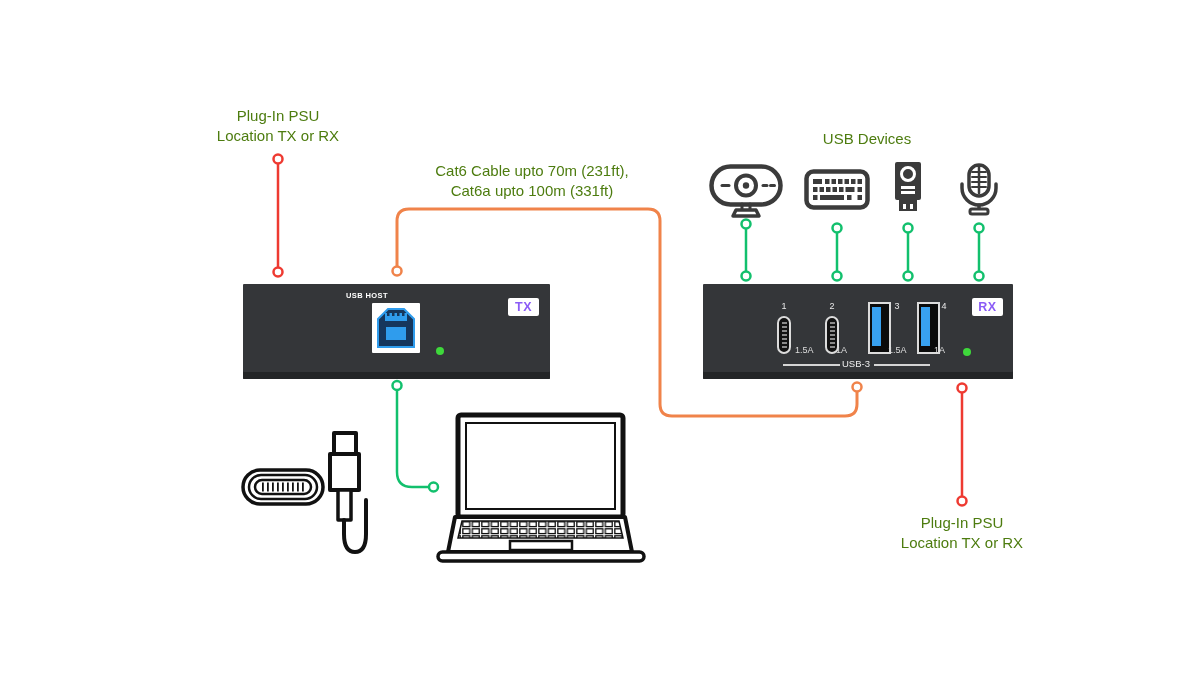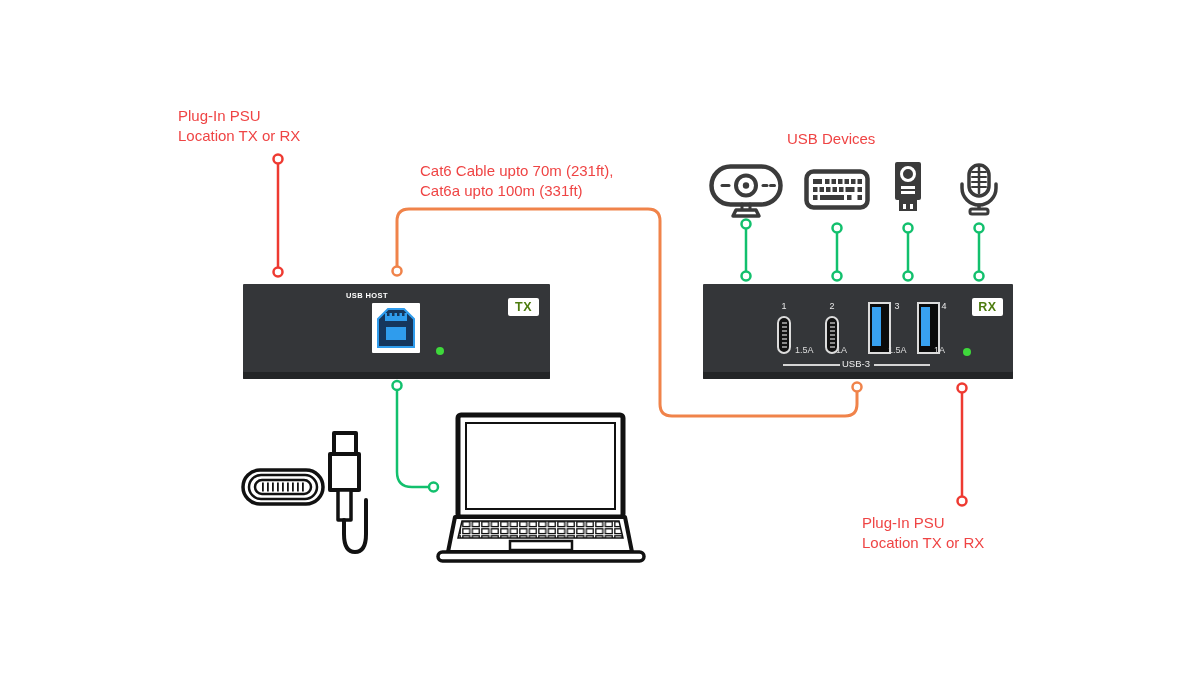--- a/index.html
+++ b/index.html
@@ -1,23 +1,23 @@
 <!DOCTYPE html>
 <html><head>
 <meta charset="utf-8">
 <style>
   html,body{margin:0;padding:0;background:#fff;}
   #stage{position:relative;width:1200px;height:675px;background:#ffffff;overflow:hidden;
          font-family:"Liberation Sans", sans-serif;color:#3f3f3f;}
   .abs{position:absolute;}
-  .label{font-size:15px;line-height:20px;color:#ef4444;}
+  .label{font-size:15px;line-height:20px;text-align:center;color:#4d7c0f;}
   .label-right{font-size:15px;line-height:19px;text-align:right;color:#3f3f3f;}
   
   .unit{position:absolute;background:#343639;box-shadow:inset 0 -7px 0 #232527;border-radius:1px;}
-  .badge{position:absolute;background:#ffffff;color:#4d7c0f;font-weight:bold;font-size:12.5px;
+  .badge{position:absolute;background:#ffffff;color:#8b5cf6;font-weight:bold;font-size:12.5px;
          letter-spacing:.5px;width:31px;height:18px;display:flex;align-items:center;justify-content:center;
          border-radius:2px;}
   .led{position:absolute;width:8px;height:8px;border-radius:50%;background:#3ed83b;}
   .usb-host-label{position:absolute;color:#ffffff;font-weight:bold;font-size:7.5px;letter-spacing:.4px;text-align:left;}
   .portb{position:absolute;background:#ffffff;border-radius:1px;}
   
   .port-c{position:absolute;width:14px;height:38px;box-sizing:border-box;border:2.5px solid #dcdcdc;
           border-radius:7px;background:#121212;display:flex;align-items:center;justify-content:center;}
   .port-c .grille{width:5px;height:26px;background:repeating-linear-gradient(180deg,#8a8a8a 0 2px,transparent 2px 4px);}
   .port-a{position:absolute;width:23px;height:52px;box-sizing:border-box;border:2.5px solid #dcdcdc;

